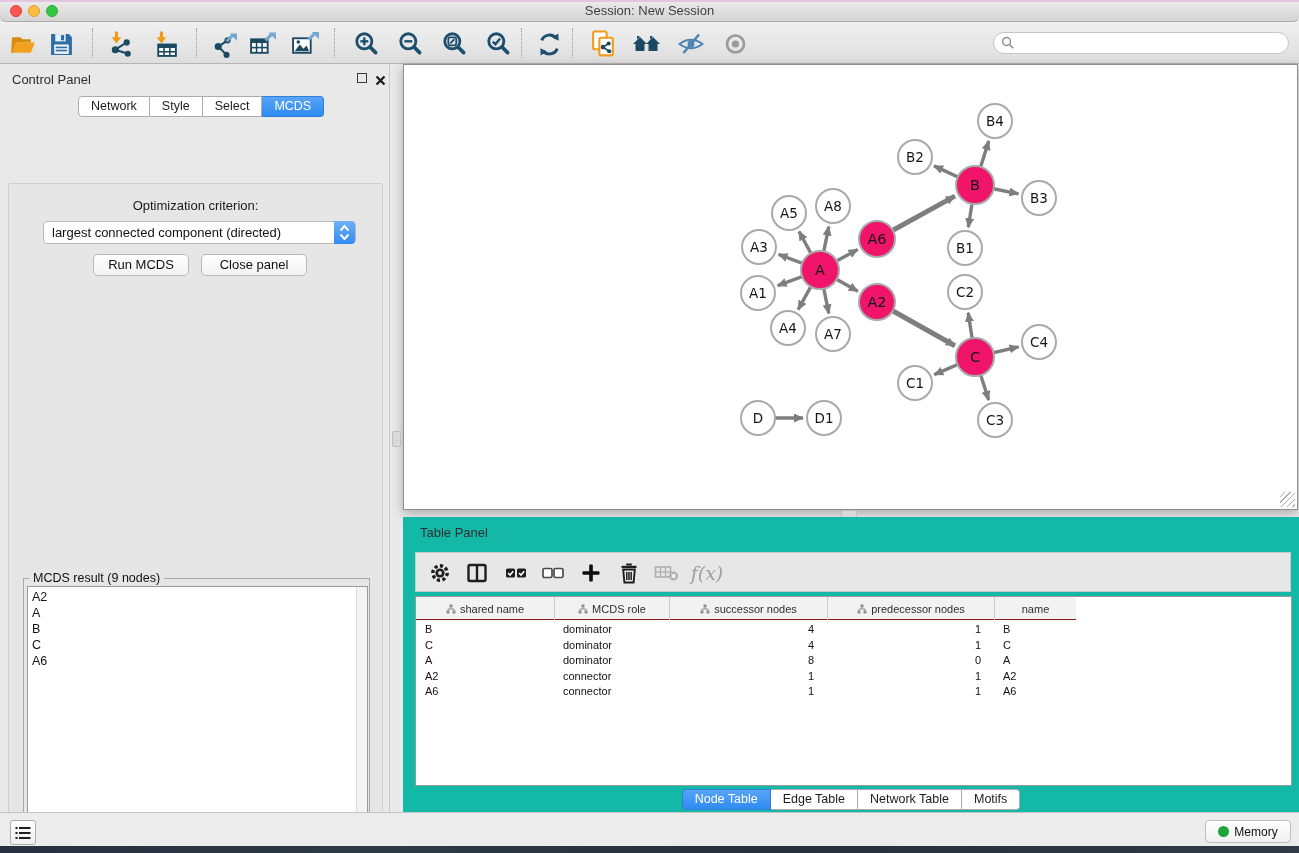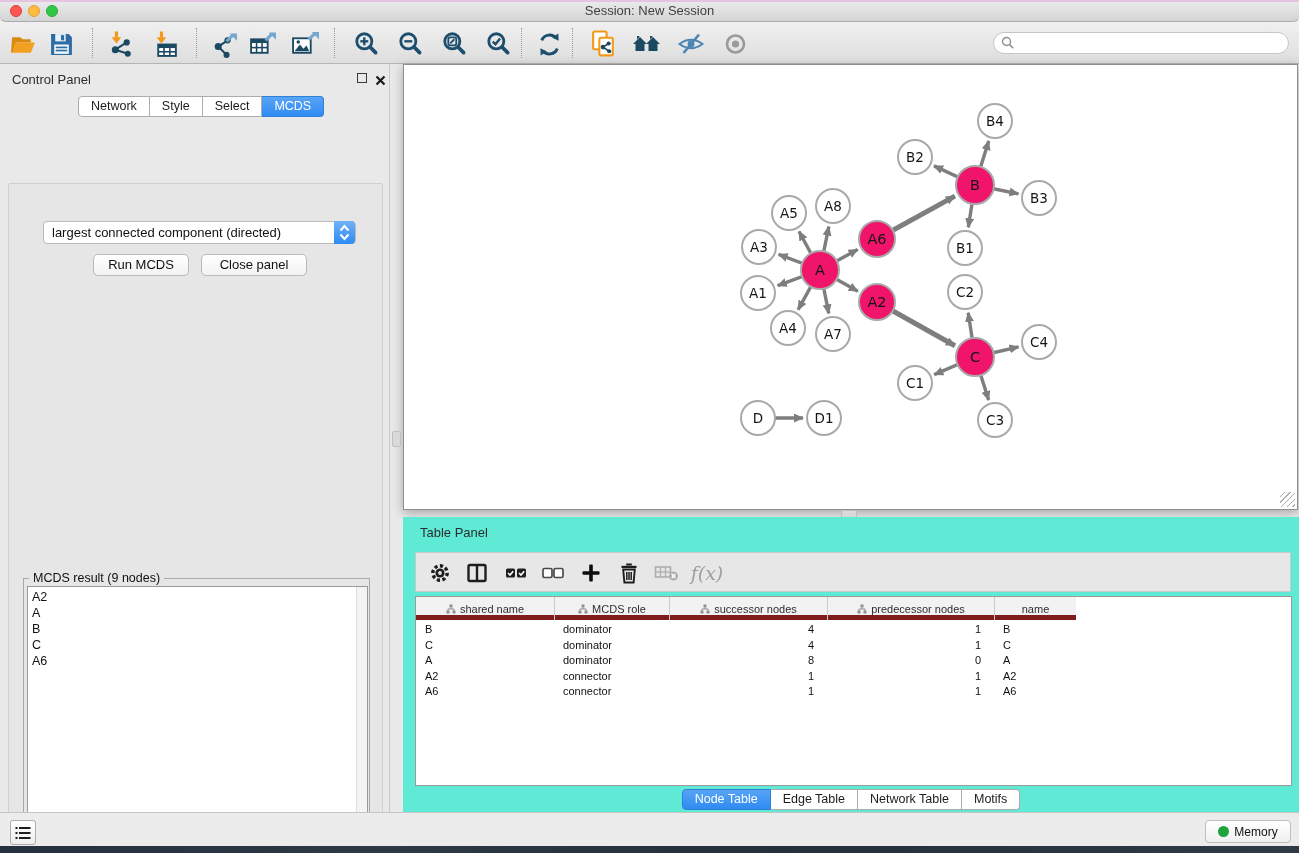--- a/index.html
+++ b/index.html
@@ -64,27 +64,27 @@
   .net-title { position:absolute; width:100%; text-align:center; top:4px; font-size:12.5px; color:#2E2E2E; }
   .net-canvas { position:absolute; left:0; top:23px; width:893px; height:421px; background:#fff;padding-left:47px; }
   .resize-grip { position:absolute; right:2px; bottom:2px; width:15px; height:15px;
     background:repeating-linear-gradient(135deg, transparent 0 3px, #ADADAD 3px 4px); }
 
   
   .grip-v { position:absolute; left:392px; top:431px; width:9px; height:16px; background:#D9D9D9; border:1px solid #BFBFBF; border-radius:2px; }
   .grip-h { position:absolute; left:841px; top:510px; width:16px; height:8px; background:#D9D9D9; border:1px solid #BFBFBF; border-radius:2px; }
 
   
-  .table-panel { position:absolute; left:403px; top:517px; width:896px; height:295px; background:#5eead4; }
+  .table-panel { position:absolute; left:403px; top:517px; width:896px; height:295px; background:#14b8a6; }
   .tp-toolbar { position:absolute; left:12px; top:35px; width:876px; height:40px; background:#E7E7E7;
     border:1px solid #C9C9C9; }
   .tp-ic { position:absolute; top:7px; width:26px; height:26px; display:flex; align-items:center; justify-content:center; }
   .fx { font-family:"DejaVu Serif", serif; font-style:italic; font-size:19px; color:#9E9E9E; }
   .tablebox { position:absolute; left:12px; top:79px; width:877px; height:190px; background:#fff; border:1px solid #9A9A9A; }
-  .thead { position:absolute; left:0; top:0; height:23px; background:#F2F2F2; border-bottom:5px solid #7f1d1d; display:flex; }
+  .thead { position:absolute; left:0; top:0; height:23px; background:#F2F2F2; border-bottom:1px solid #7f1d1d; display:flex; }
   .th { position:relative; height:23px; font-size:11px; color:#2E2E2E; display:flex; align-items:center; justify-content:center; gap:4px; border-left:1px solid #CDCDCD; }
   .th:first-child { border-left:none; }
   .trow { position:absolute; left:0; height:15.6px; display:flex; }
   .td { font-size:11px; color:#111; line-height:15.6px; overflow:hidden; white-space:nowrap; }
   .tp-tabs { position:absolute; left:0; top:272px; width:100%; display:flex; justify-content:center; }
 
   
   .statusbar { position:absolute; left:0; top:812px; width:1299px; height:34px; background:#ECECEC; border-top:1px solid #C4C4C4; }
   .list-btn { position:absolute; left:10px; top:7px; width:26px; height:25px; background:linear-gradient(#FFF,#EFEFEF);
     border:1px solid #ADADAD; border-radius:3px; display:flex; align-items:center; justify-content:center; }
@@ -274,20 +274,21 @@
         </svg>
     </div>
   </div>
   <div class="seg-row" style="left:78px; top:32px;" id="cp-tabs">
       <div class="seg">Network</div>
       <div class="seg">Style</div>
       <div class="seg">Select</div>
       <div class="seg active">MCDS</div>
     </div>
   <div class="tab-content">
+    <div class="opt-label">Optimization criterion:</div>
     <div class="dropdown">
       <span>largest connected component (directed)</span>
       <div class="dd-step">
         <svg width="21" height="23" viewBox="0 0 21 23">
             <path d="M6.5 9.5 L10.5 5 L14.5 9.5" stroke="#fff" stroke-width="2" fill="none"></path>
             <path d="M6.5 13.5 L10.5 18 L14.5 13.5" stroke="#fff" stroke-width="2" fill="none"></path>
           </svg>
       </div>
     </div>
     <div class="btn" style="left:84px; top:70px; width:96px;">Run MCDS</div>

